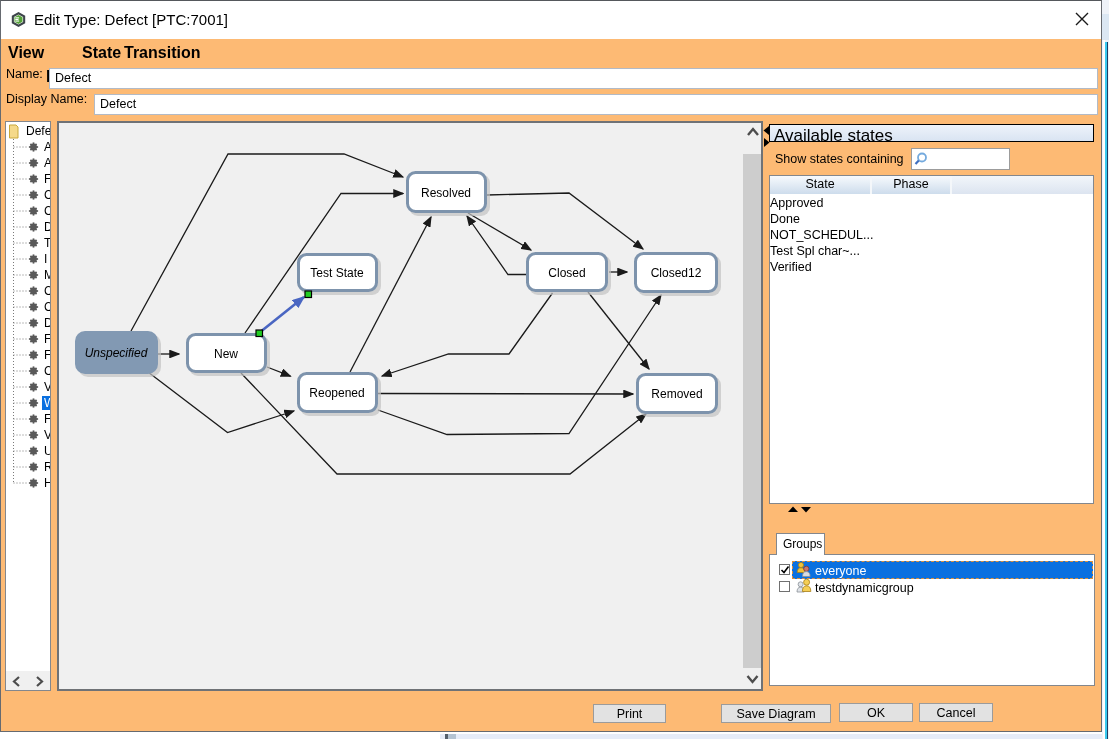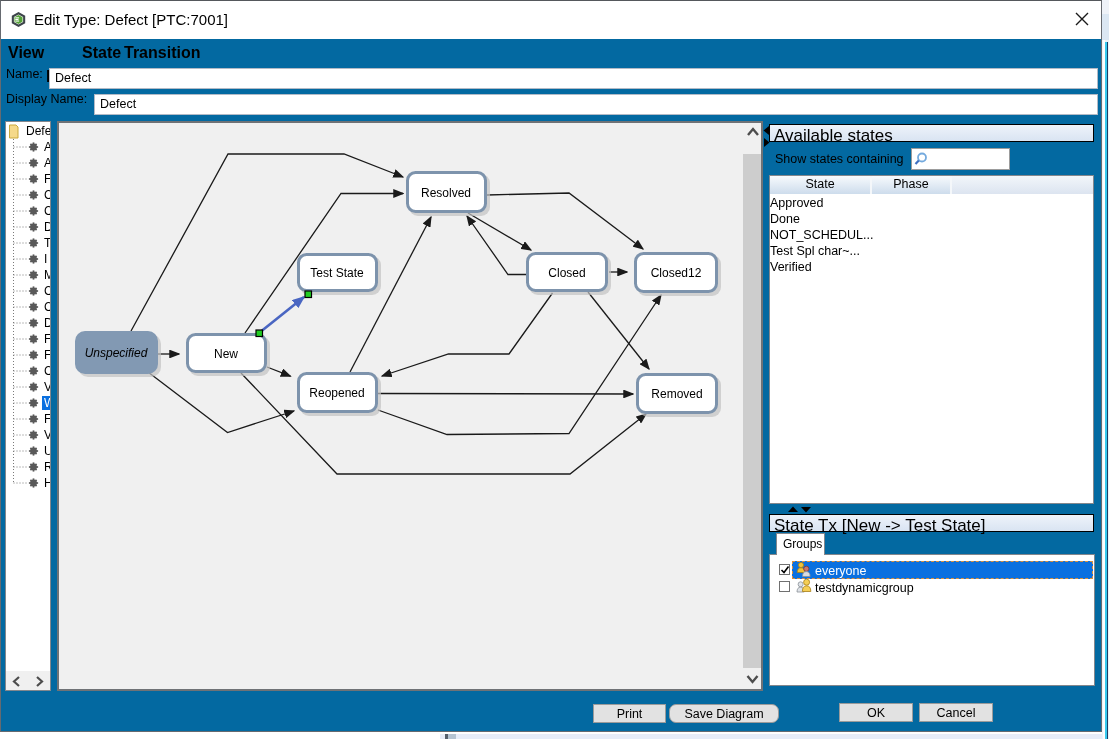--- a/index.html
+++ b/index.html
@@ -1,19 +1,19 @@
 <!DOCTYPE html>
 <html><head>
 <meta charset="utf-8">
 <style>
 * { margin:0; padding:0; box-sizing:border-box; }
 html,body { width:1109px; height:739px; overflow:hidden; }
 body { font-family:"Liberation Sans", sans-serif; background:#fff; position:relative; }
 .abs { position:absolute; }
-#dialog { left:0; top:2; width:1102px; height:732px; background:#0369a1; border:1px solid #666a70; border-top:1px solid #55585c; }
+#dialog { left:0; top:2; width:1102px; height:732px; background:#fdba74; border:1px solid #666a70; border-top:1px solid #55585c; }
 #titlebar { left:0; top:0; width:1100px; height:38px; background:#ffffff; }
 #title { left:33px; top:10px; font-size:15px; color:#000; }
 #menubar { left:0; top:38px; width:1100px; height:24px; font-size:16px; color:#000;font-weight:bold; }
 .mi { position:absolute; top:5px; }
 label.f { position:absolute; font-size:12.5px; color:#000; }
 .tb { position:absolute; background:#fff; border:1px solid #b2bac6; font-size:12.5px; padding:2px 0 0 5px; color:#000; }
 
 #tree { left:4px; top:120px; width:46px; height:570px; background:#fff; border:1px solid #83878d; overflow:hidden; }
 
 .hdrbox { position:absolute; background:linear-gradient(#eef3fa,#d9e4f2); border:1px solid #000; font-size:17px; color:#000; padding-top:1px; padding-left:4px; }
@@ -416,21 +416,20 @@
     <div class="trowr" style="top:36px;">Done</div>
     <div class="trowr" style="top:52px;">NOT_SCHEDUL...</div>
     <div class="trowr" style="top:68px;">Test Spl char~...</div>
     <div class="trowr" style="top:84px;">Verified</div>
   </div>
 
   <svg class="abs" style="left:787px; top:505px;" width="26" height="7" viewBox="0 0 26 7">
     <polygon points="0,6 10,6 5,0.5" fill="#000"></polygon>
     <polygon points="13,1 23,1 18,6.5" fill="#000"></polygon>
   </svg>
-  <div class="hdrbox" style="left:768px; top:513px; width:325px; height:18px;">State Tx [New -&gt; Test State]</div>
 
   <div class="abs" style="left:775px; top:532px; width:49px; height:21px; background:#fff; border:1px solid #83878d; border-bottom:none; font-size:12px; padding:3px 0 0 6px;">Groups</div>
   <div class="abs" style="left:776px; top:553px; width:47px; height:2px; background:#fff; z-index:5;"></div>
   <div id="groupbox" class="abs">
 
     <div class="abs" style="left:22px; top:6px; width:301px; height:18px; background:#0a70e0; border:1px dashed #d89040;"></div>
     <div class="abs" style="left:9px; top:9px; width:11px; height:11px; background:#fff; border:1px solid #707070;"></div>
     <svg class="abs" style="left:10px; top:10px;" width="10" height="10" viewBox="0 0 10 10">
         <path d="M1.5,5 L4,7.5 L8.5,1.5" stroke="#000" stroke-width="1.6" fill="none"></path>
       </svg>
@@ -445,17 +444,17 @@
     <svg class="abs" style="left:26px; top:23px;" width="16" height="16" viewBox="0 0 16 16">
 <circle cx="4.6" cy="6.3" r="2.5" fill="#dfe3e8" stroke="#8a9097" stroke-width="0.8"></circle>
 <path d="M1,14 Q1,9.2 4.6,9.2 Q8.2,9.2 8.2,14 Z" fill="#dfe3e8" stroke="#8a9097" stroke-width="0.8"></path>
 <circle cx="10.6" cy="4.2" r="3" fill="#f5cf56" stroke="#a87f18" stroke-width="0.8"></circle>
 <path d="M6.4,13.5 Q6.4,7.8 10.6,7.8 Q14.8,7.8 14.8,13.5 Z" fill="#f5cf56" stroke="#a87f18" stroke-width="0.8"></path>
 </svg>
     <div class="abs" style="left:45px; top:26px; font-size:12.5px; color:#000;">testdynamicgroup</div>
   </div>
 
   <div class="btn" style="left:592px; top:703px; width:73px;">Print</div>
-  <div class="btn" style="left:668px; top:703px; width:110px;border-radius:7px;">Save Diagram</div>
+  <div class="btn" style="left:720px; top:703px; width:110px;">Save Diagram</div>
   <div class="btn" style="left:838px; top:702px; width:74px;">OK</div>
   <div class="btn" style="left:918px; top:702px; width:74px;">Cancel</div>
   <div class="btn" style="left:998px; top:742px; width:88px;">Help</div>
 </div>
 
 </body></html>

